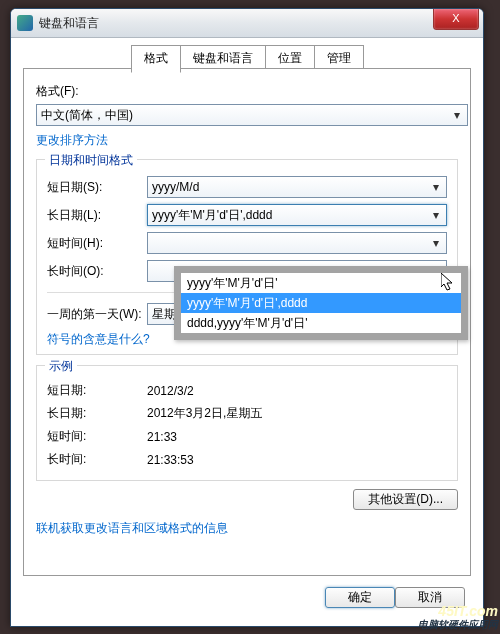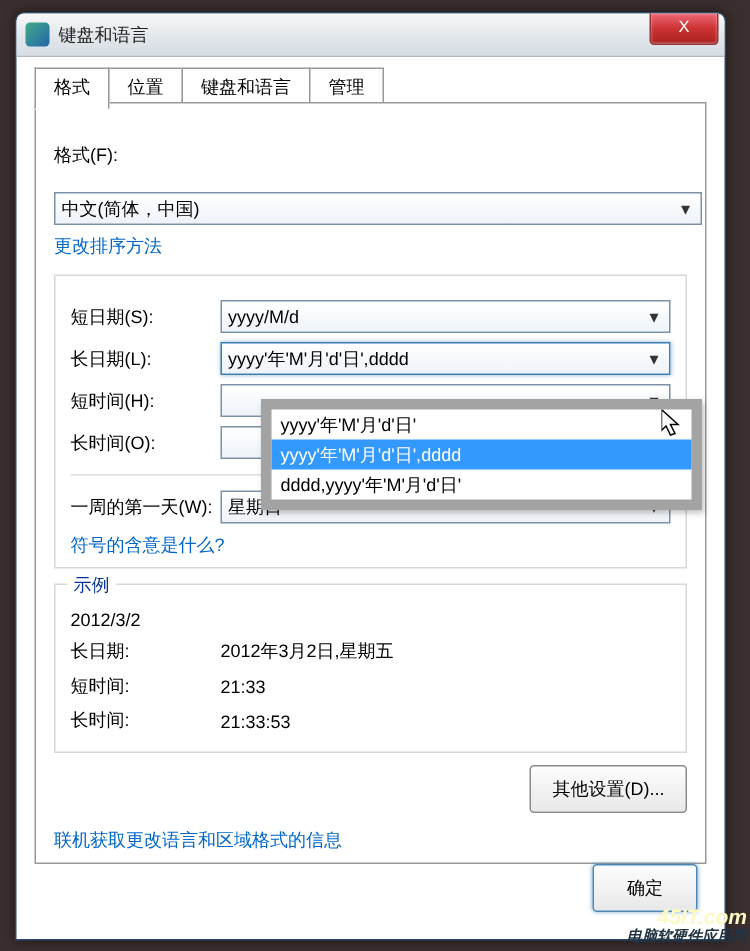--- a/index.html
+++ b/index.html
@@ -2,74 +2,75 @@
 <html><head>
 <meta charset="utf-8">
 <style>
 body { margin:0; padding:0; font-family:"Microsoft YaHei","Segoe UI",Tahoma,sans-serif; font-size:12px; background:#3a2e2e; color:#000; width:500px; height:634px; overflow:hidden; position:relative; }
 .dialog { position:absolute; left:10px; top:8px; width:472px; height:617px; background:#fff; border:1px solid #2a4a6a; box-shadow:0 0 8px rgba(0,0,0,.5); border-radius:6px 6px 0 0; overflow:hidden; }
 .titlebar { height:28px; background:linear-gradient(to bottom,#f8f8f8,#e4e8ec 50%,#d6dde4); display:flex; align-items:center; padding:0 6px; border-bottom:1px solid #b0b8c0; position:relative; }
 .title-icon { width:16px; height:16px; background:linear-gradient(135deg,#4a8 0%,#26a 100%); border-radius:3px; margin-right:6px; }
 .title-text { flex:1; color:#222; font-size:12px; }
 .close-btn { position:absolute; right:4px; top:-1px; width:44px; height:20px; background:linear-gradient(to bottom,#e67,#c33 50%,#a22); border:1px solid #933; border-radius:0 0 3px 3px; color:#fff; text-align:center; line-height:18px; font-size:11px; font-family:Arial; box-shadow:inset 0 0 2px rgba(255,255,255,.5); cursor:pointer; }
 .client { position:absolute; left:8px; top:32px; right:8px; bottom:8px; background:#fff; }
-.tabstrip { display:flex; padding:4px 4px 0; background:#fff; }
+.tabstrip { display:flex; padding:4px 4px 0; background:#fff;justify-content:center; }
 .tab { padding:4px 12px 5px; border:1px solid #999; background:#fff; margin-right:-1px; font-size:12px; cursor:pointer; position:relative; }
 .tab.active { border-bottom:1px solid #fff; z-index:2; background:#fff; }
 .tabbody { border:1px solid #999; margin:0 4px 0; padding:10px 12px 8px; position:absolute; top:27px; left:0; right:0; bottom:42px; background:#fff; }
-.lbl { display:block; margin:16px 0; }
+.lbl { display:block; margin:4px 0; }
 .row { display:flex; align-items:center; margin:6px 0; }
 .rowlbl { width:100px; }
 .combo { flex:1; height:20px; border:1px solid #7a91a9; background:linear-gradient(to bottom,#fff,#eef3f8); display:flex; align-items:center; padding:0 4px; position:relative; cursor:pointer; }
 .combo .arrow { position:absolute; right:2px; top:2px; width:16px; height:16px; display:flex; align-items:center; justify-content:center; color:#333; }
 .combo.wide { width:100%; }
 .combo.focus { border:1px solid #3c7fb1; box-shadow:0 0 3px rgba(60,127,177,.6); }
 .link { color:#0066cc; cursor:pointer; text-decoration:none; }
 .groupbox { border:1px solid #d8d8d8; margin:10px 0 8px; padding:10px 10px 6px; position:relative; }
 .groupbox .legend { position:absolute; top:-8px; left:8px; background:#fff; padding:0 4px; color:#003399; }
 .dropdown { position:absolute; left:155px; top:225px; width:280px; background:#fff; border:7px solid #a3a3a3; z-index:10; box-shadow:1px 2px 4px rgba(0,0,0,.25); }
 .dropdown .opt { padding:2px 6px; height:16px; line-height:16px; cursor:pointer; font-family:Tahoma,sans-serif; }
 .dropdown .opt.sel { background:#3399ff; color:#fff; }
 .examples .row { margin:6px 0; }
-.btn { height:32px; border:1px solid #8a8a8a; background:linear-gradient(to bottom,#fdfdfd,#e8e8e8); padding:0 14px; font-size:12px; cursor:pointer; border-radius:3px; min-width:70px; }
+.btn { height:21px; border:1px solid #8a8a8a; background:linear-gradient(to bottom,#fdfdfd,#e8e8e8); padding:0 14px; font-size:12px; cursor:pointer; border-radius:3px; min-width:70px; }
 .btn.def { border:1px solid #4a87b5; box-shadow:0 0 3px rgba(74,135,181,.7); }
 .btnrow { position:absolute; right:4px; bottom:4px; display:flex; gap:0; padding:6px;align-items:flex-end; }
 hr { border:none; border-top:1px solid #ddd; margin:10px 0; }
 .cursor-arrow { position:absolute; left:441px; top:273px; pointer-events:none; z-index:20; }
 .watermark { position:absolute; right:2px; bottom:4px; font-size:10px; color:#234; text-align:right; line-height:1.1; font-style:italic; font-weight:bold; }
 .watermark .dom { color:#fef9c3; font-size:14px; }
 </style>
 </head>
 <body>
 
 <div class="dialog">
   <div class="titlebar">
     <div class="title-icon"></div>
     <div class="title-text">键盘和语言</div>
     <div class="close-btn">X</div>
   </div>
   <div class="client">
 
     <div class="tabstrip">
       <div class="tab active">格式</div>
+      <div class="tab">键盘和语言</div>
       <div class="tab">位置</div>
-      <div class="tab">键盘和语言</div>
       <div class="tab">管理</div>
     </div>
 
     <div class="tabbody">
 
       <span class="lbl">格式(F):</span>
       <div class="combo wide">
         <span>中文(简体，中国)</span>
         <span class="arrow">▾</span>
       </div>
       <div style="margin:6px 0 2px"><a class="link">更改排序方法</a></div>
 
       <div class="groupbox">
+        <div class="legend">日期和时间格式</div>
 
         <div class="row">
           <div class="rowlbl">短日期(S):</div>
           <div class="combo">
             <span>yyyy/M/d</span>
             <span class="arrow">▾</span>
           </div>
         </div>
 
         <div class="row">
@@ -102,20 +103,21 @@
             <span>星期日</span>
             <span class="arrow">▾</span>
           </div>
         </div>
         <div style="margin-top:4px"><a class="link">符号的含意是什么?</a></div>
       </div>
 
       <div class="groupbox examples">
         <div class="legend">示例</div>
         <div class="row">
+            <div class="rowlbl">短日期:</div>
             <div>2012/3/2</div>
           </div>
         <div class="row">
             <div class="rowlbl">长日期:</div>
             <div>2012年3月2日,星期五</div>
           </div>
         <div class="row">
             <div class="rowlbl">短时间:</div>
             <div>21:33</div>
           </div>
@@ -127,20 +129,21 @@
 
       <div style="text-align:right; margin:6px 0 10px">
         <button class="btn">其他设置(D)...</button>
       </div>
 
       <a class="link">联机获取更改语言和区域格式的信息</a>
     </div>
 
     <div class="btnrow">
       <button class="btn def">确定</button>
+      <button class="btn">取消</button>
     </div>
 
     <div class="dropdown">
       <div class="opt">yyyy'年'M'月'd'日'</div>
       <div class="opt sel">yyyy'年'M'月'd'日',dddd</div>
       <div class="opt">dddd,yyyy'年'M'月'd'日'</div>
     </div>
 
   </div>
 </div>

